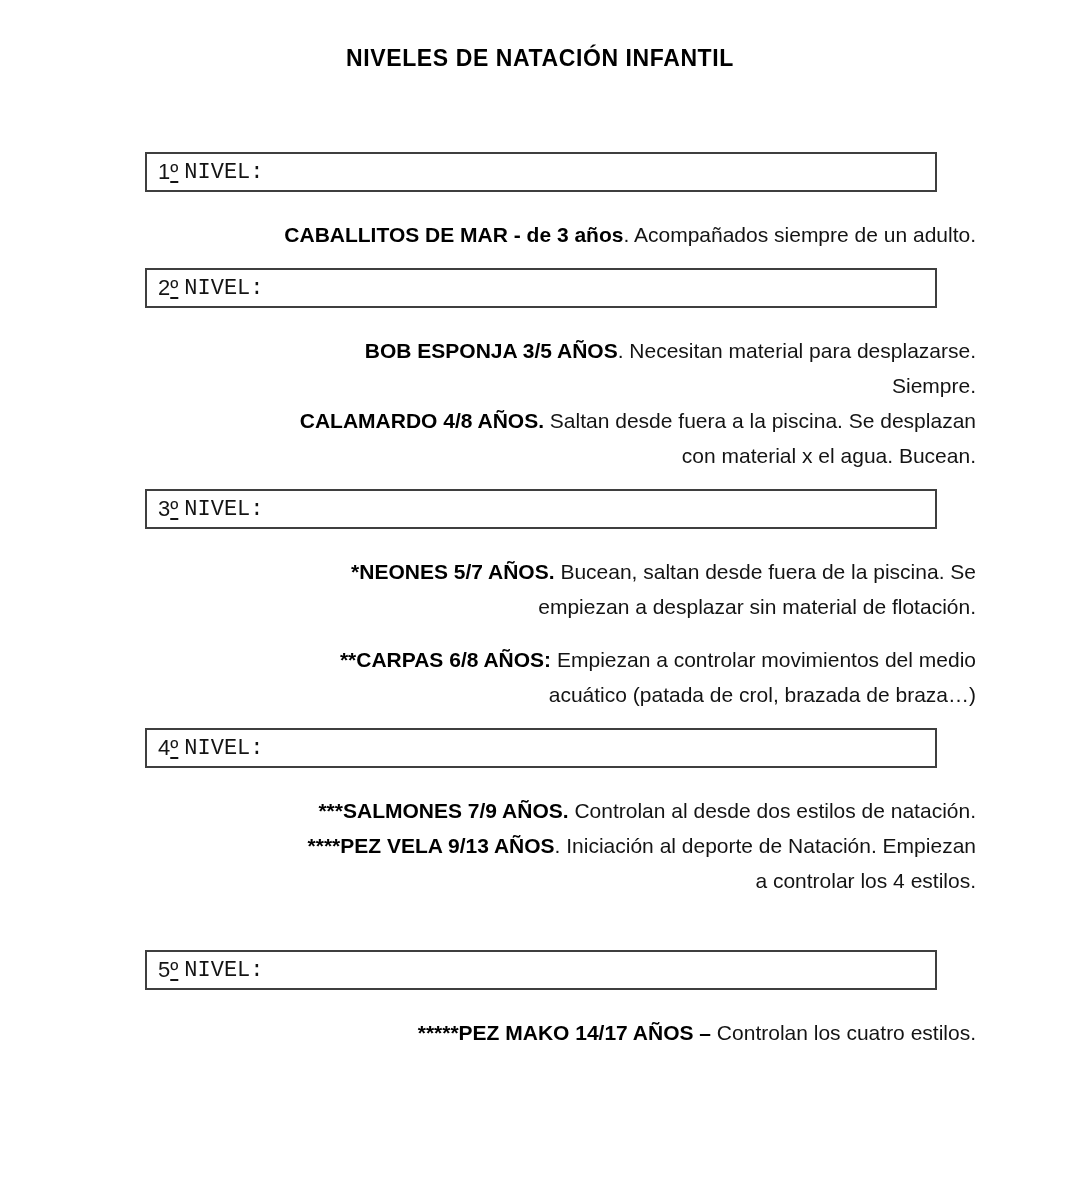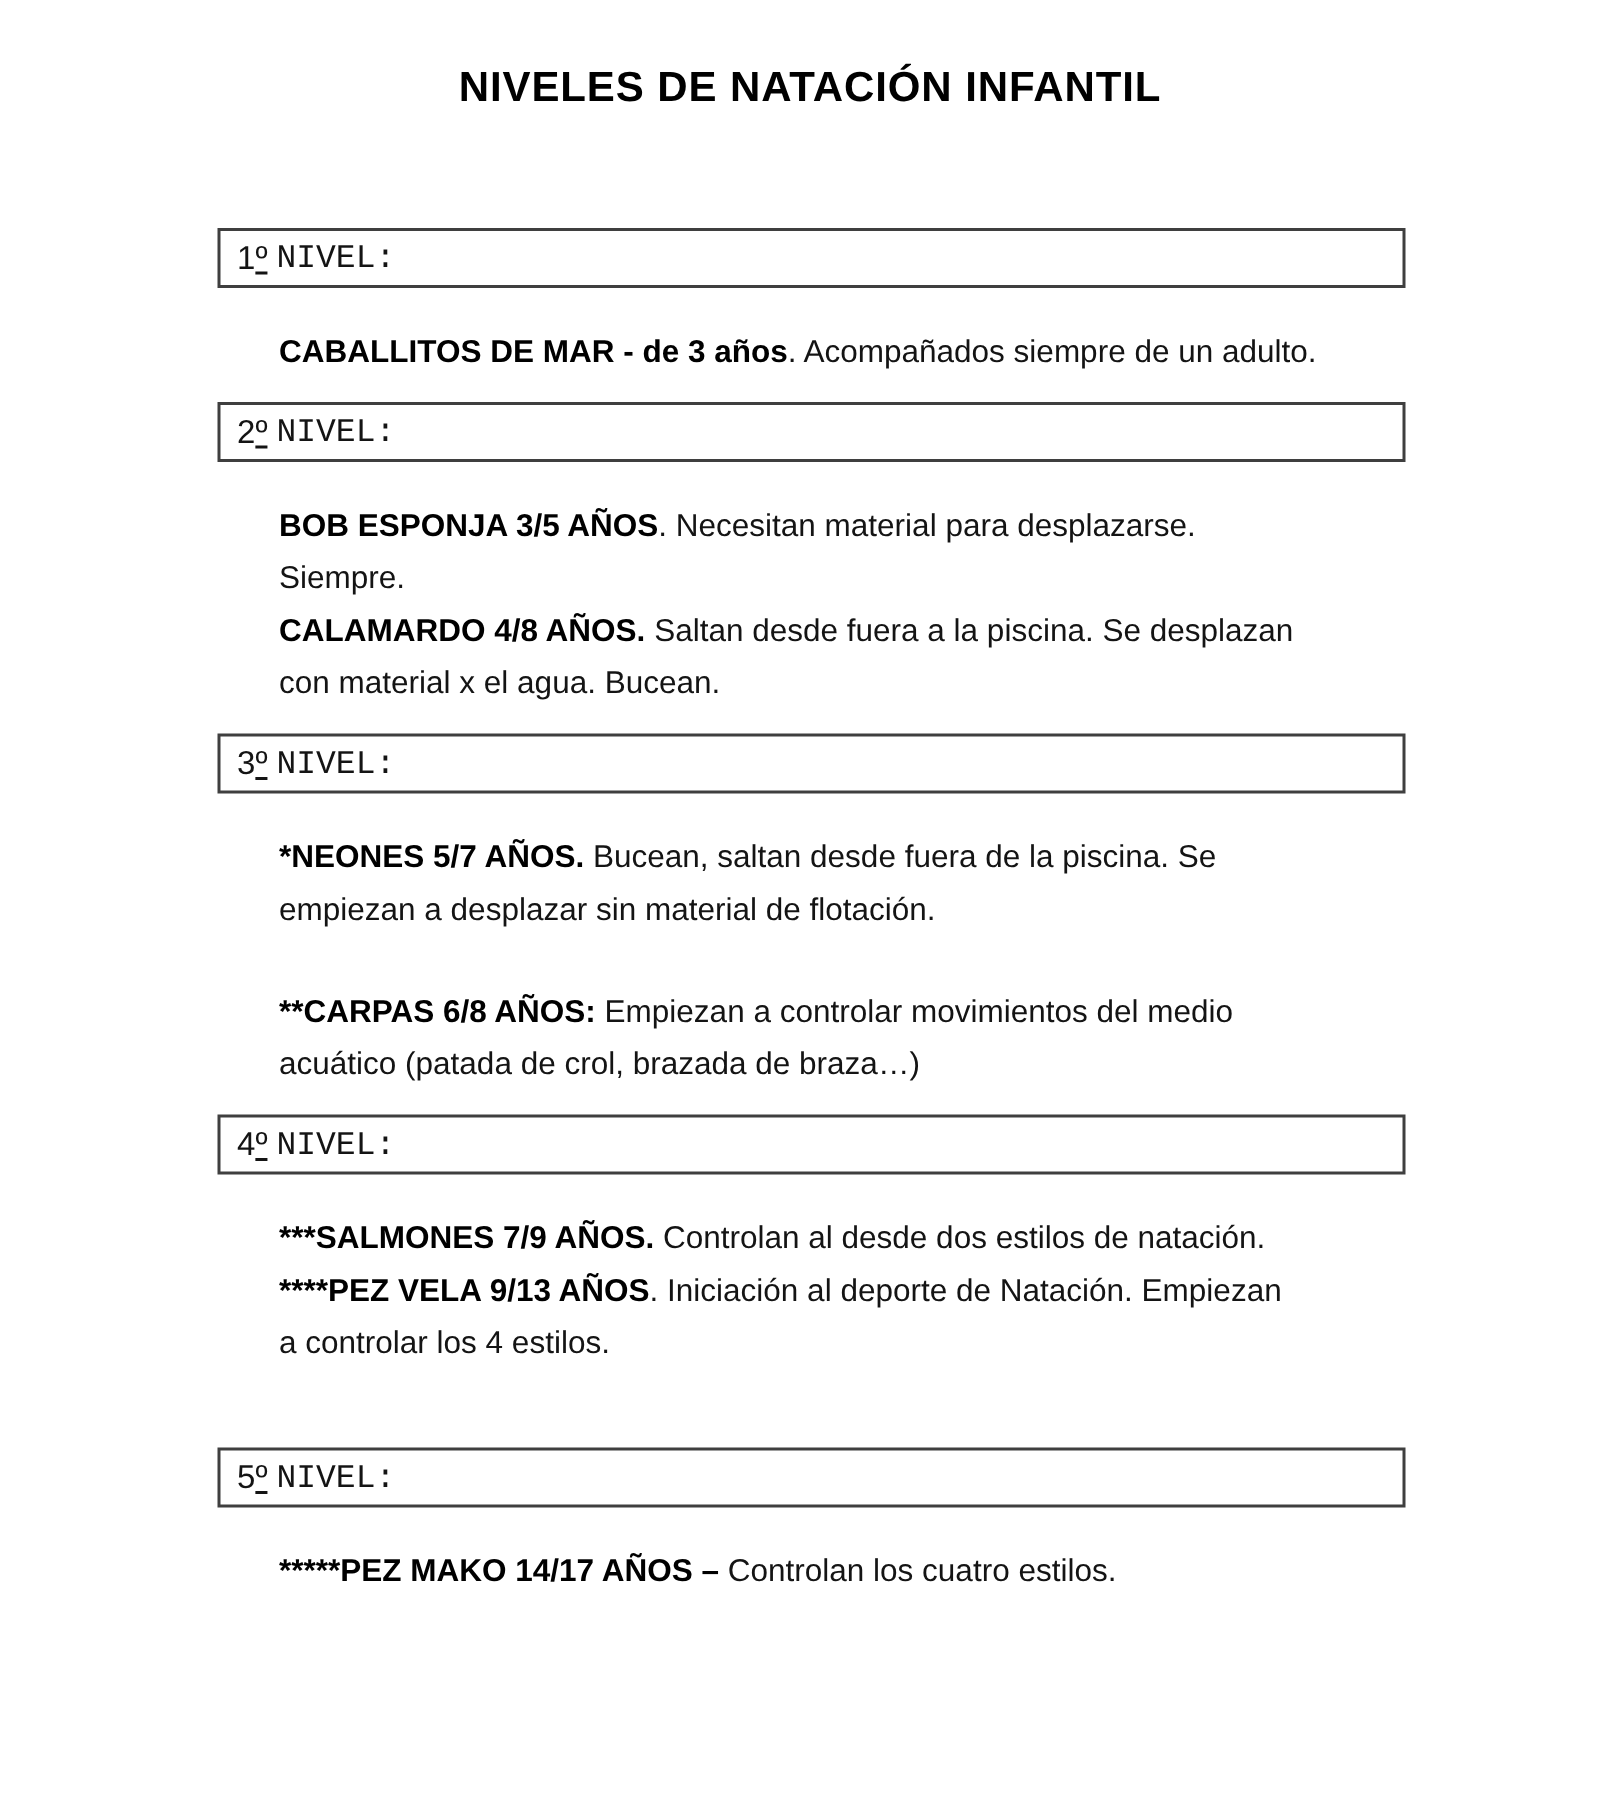--- a/index.html
+++ b/index.html
@@ -17,21 +17,21 @@
   }
   .page {
     padding-top: 43px;
     box-sizing: border-box;
     width: 1080px;
     height: 1200px;
   }
   .doc-title {
     margin: 0;
     text-align: center;
-    font-size: 28px;
+    font-size: 23px;
     font-weight: bold;
     letter-spacing: 0.6px;
     line-height: 30px;
     color: #000000;
   }
   .content {
     margin-top: 79px;
   }
   .level-box {
     box-sizing: border-box;
@@ -51,32 +51,33 @@
     text-underline-offset: 2px;
   }
   .level-box .lbl {
     margin-left: 6px;
     font-family: Liberation Mono, monospace;
   }
   .section-body {
     margin-left: 186px;
     width: 790px;
     margin-bottom: 16px;
+    text-align: right;
   }
   .entry {
     margin: 0;
     line-height: 35px;
     white-space: pre-wrap;
   }
   .entry b {
     font-weight: bold;
     color: #000000;
   }
   .gap-top {
-    margin-top: 33px;
+    margin-top: 18px;
   }
   .biggap {
     margin-top: 52px;
   }
 </style>
 </head>
 <body>
 
 <div class="page">
 

